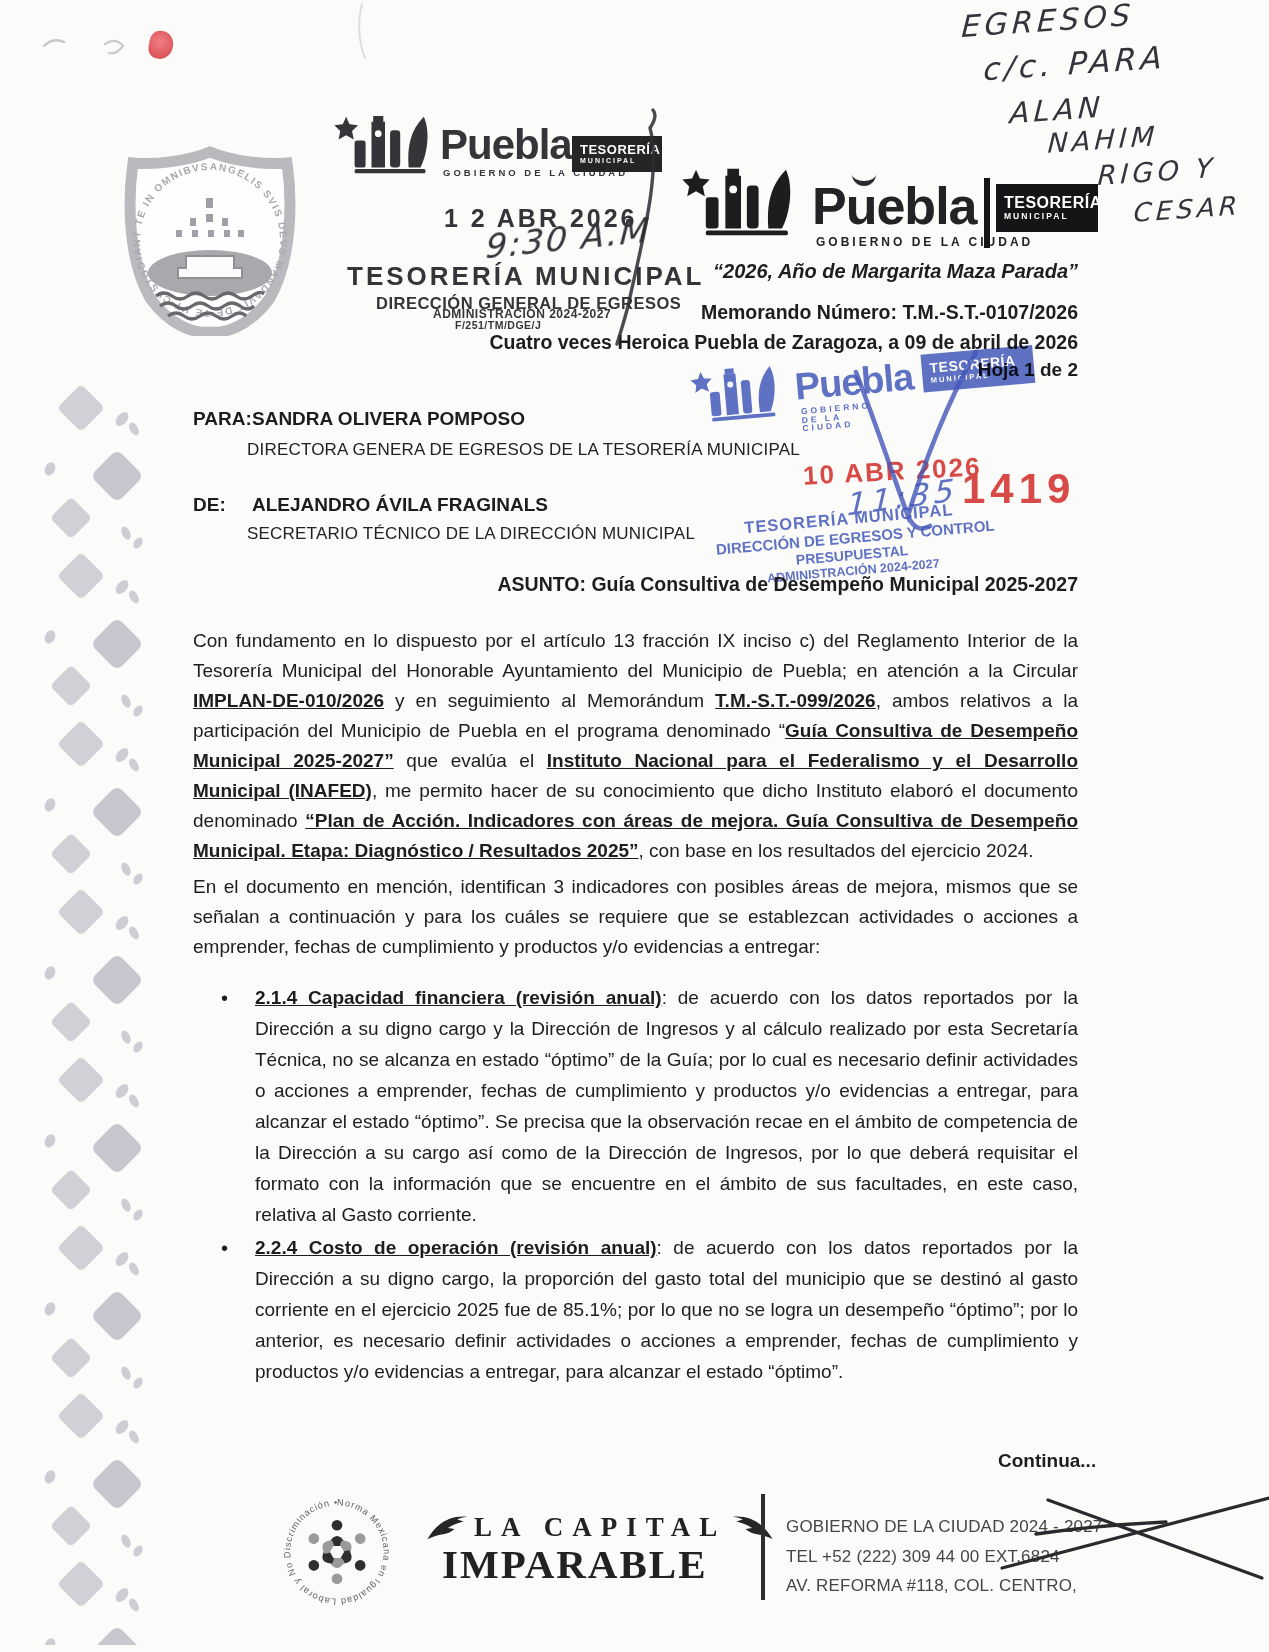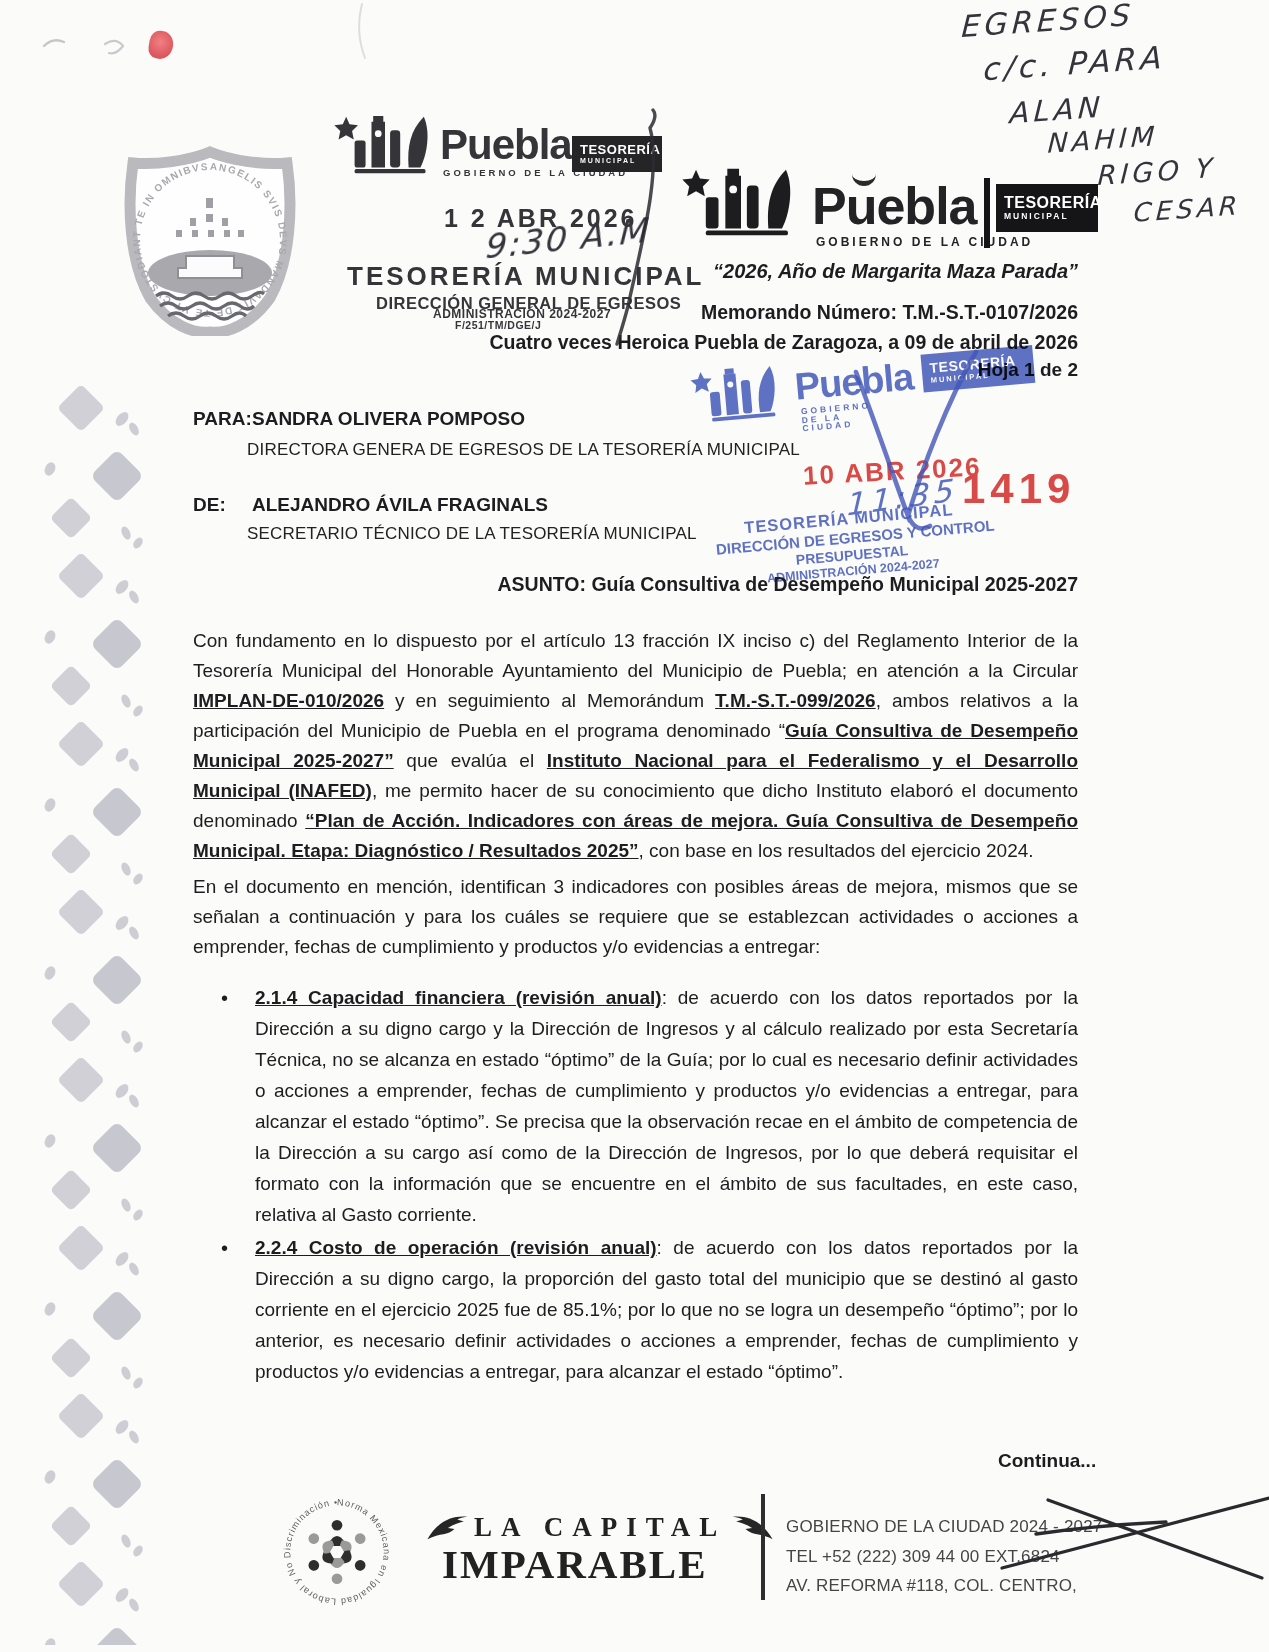--- a/index.html
+++ b/index.html
@@ -169,21 +169,21 @@
   <div class="abs meta" style="left:193px;top:260px;width:885px;font-size:20px;font-style:italic;">“2026, Año de Margarita Maza Parada”</div>
   <div class="abs meta" style="left:193px;top:301px;width:885px;font-size:19.5px;">Memorando Número: T.M.-S.T.-0107/2026</div>
   <div class="abs meta" style="left:193px;top:331px;width:885px;font-size:19.5px;">Cuatro veces Heroica Puebla de Zaragoza, a 09 de abril de 2026</div>
   <div class="abs meta" style="left:193px;top:359px;width:885px;font-size:19px;text-align:right;">Hoja 1 de 2</div>
 
   <div class="abs rec-label" style="left:193px;top:408px;">PARA:</div>
   <div class="abs rec-name" style="left:252px;top:408px;">SANDRA OLIVERA POMPOSO</div>
   <div class="abs rec-title" style="left:247px;top:440px;">DIRECTORA GENERA DE EGRESOS DE LA TESORERÍA MUNICIPAL</div>
   <div class="abs rec-label" style="left:193px;top:494px;">DE:</div>
   <div class="abs rec-name" style="left:252px;top:494px;">ALEJANDRO ÁVILA FRAGINALS</div>
-  <div class="abs rec-title" style="left:247px;top:524px;">SECRETARIO TÉCNICO DE LA TESORERÍA MUNICIPAL</div>
+  <div class="abs rec-title" style="left:247px;top:524px;">SECRETARIO TÉCNICO DE LA DIRECCIÓN MUNICIPAL</div>
 
   <div class="stamp-blue">
     <div class="abs" style="left:676px;top:360px;transform:rotate(-5deg);">
       <span class="logo-icon" style="position:absolute;left:10px;top:8px;">
         <svg width="96" height="68" viewBox="0 0 120 90" fill="currentColor">
           <path d="M14 8 l4 9 10 1 -7 7 2 10 -9 -5 -9 5 2 -10 -7 -7 10 -1z"></path>
           <rect x="24" y="36" width="13" height="32" rx="3"></rect>
           <path d="M44 14 h16 v54 h-16z M46 7 h12 v7 h-12z"></path>
           <circle cx="52" cy="28" r="4" fill="#fbfbf9"></circle>
           <rect x="66" y="24" width="12" height="44" rx="4"></rect>

